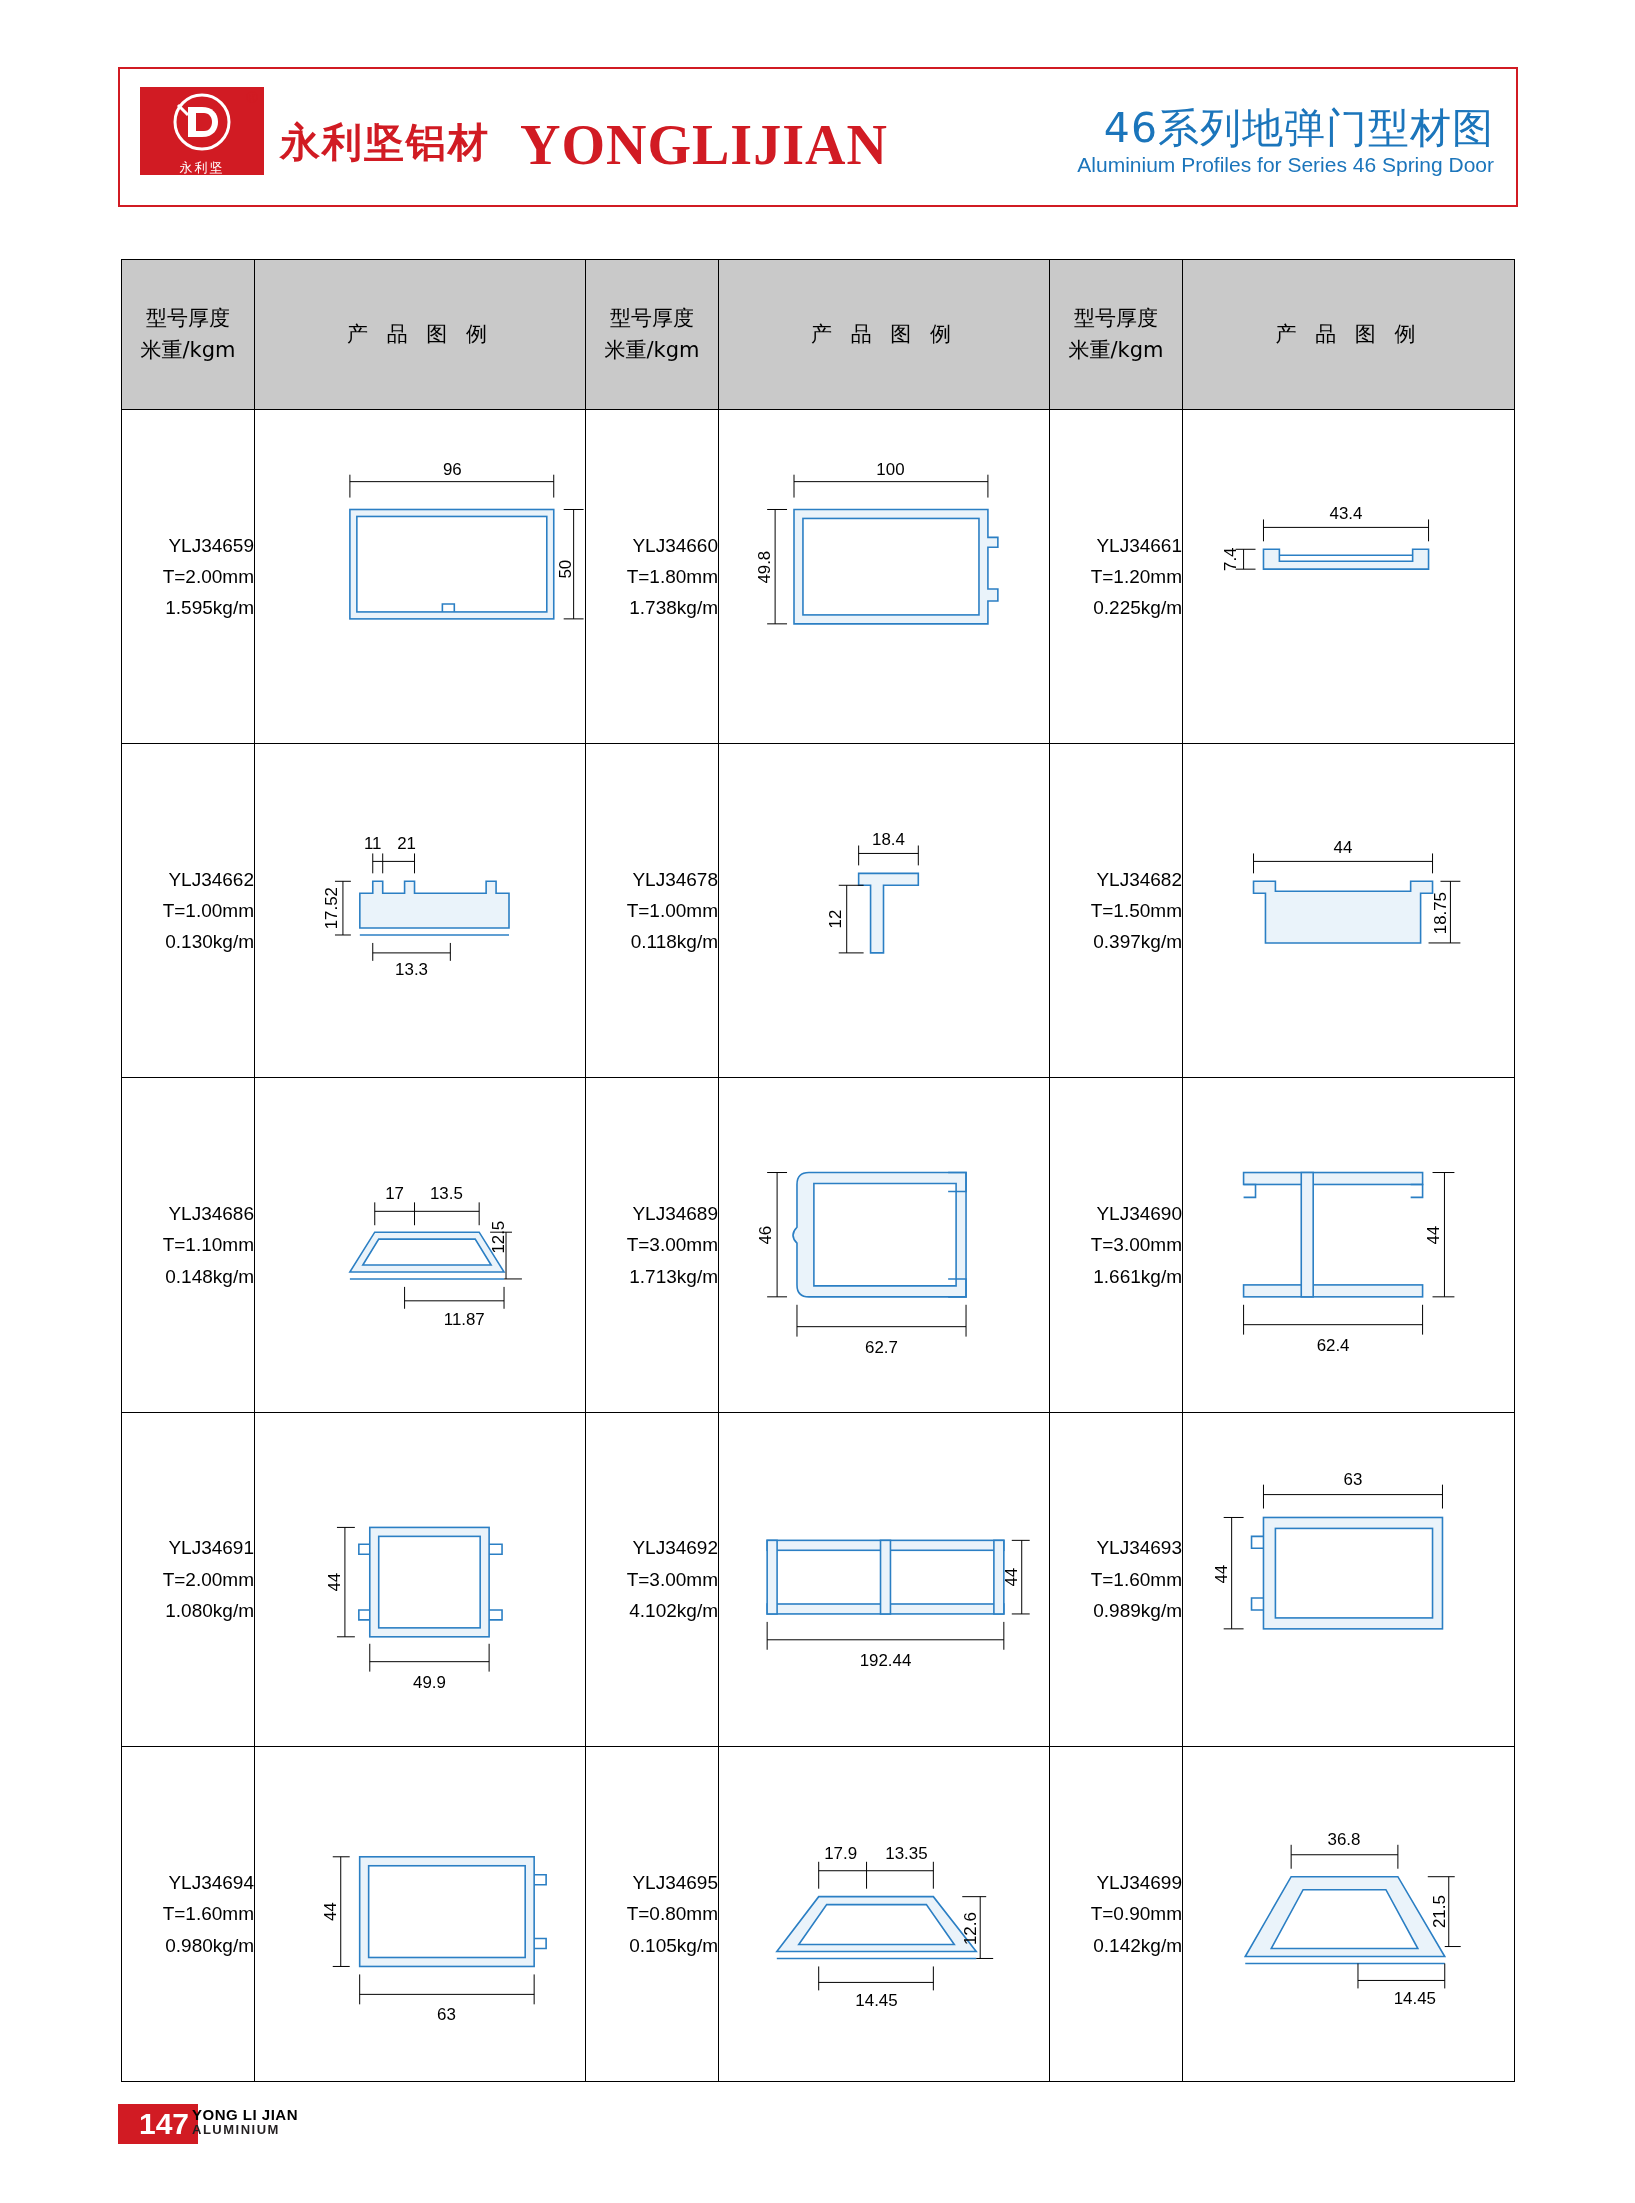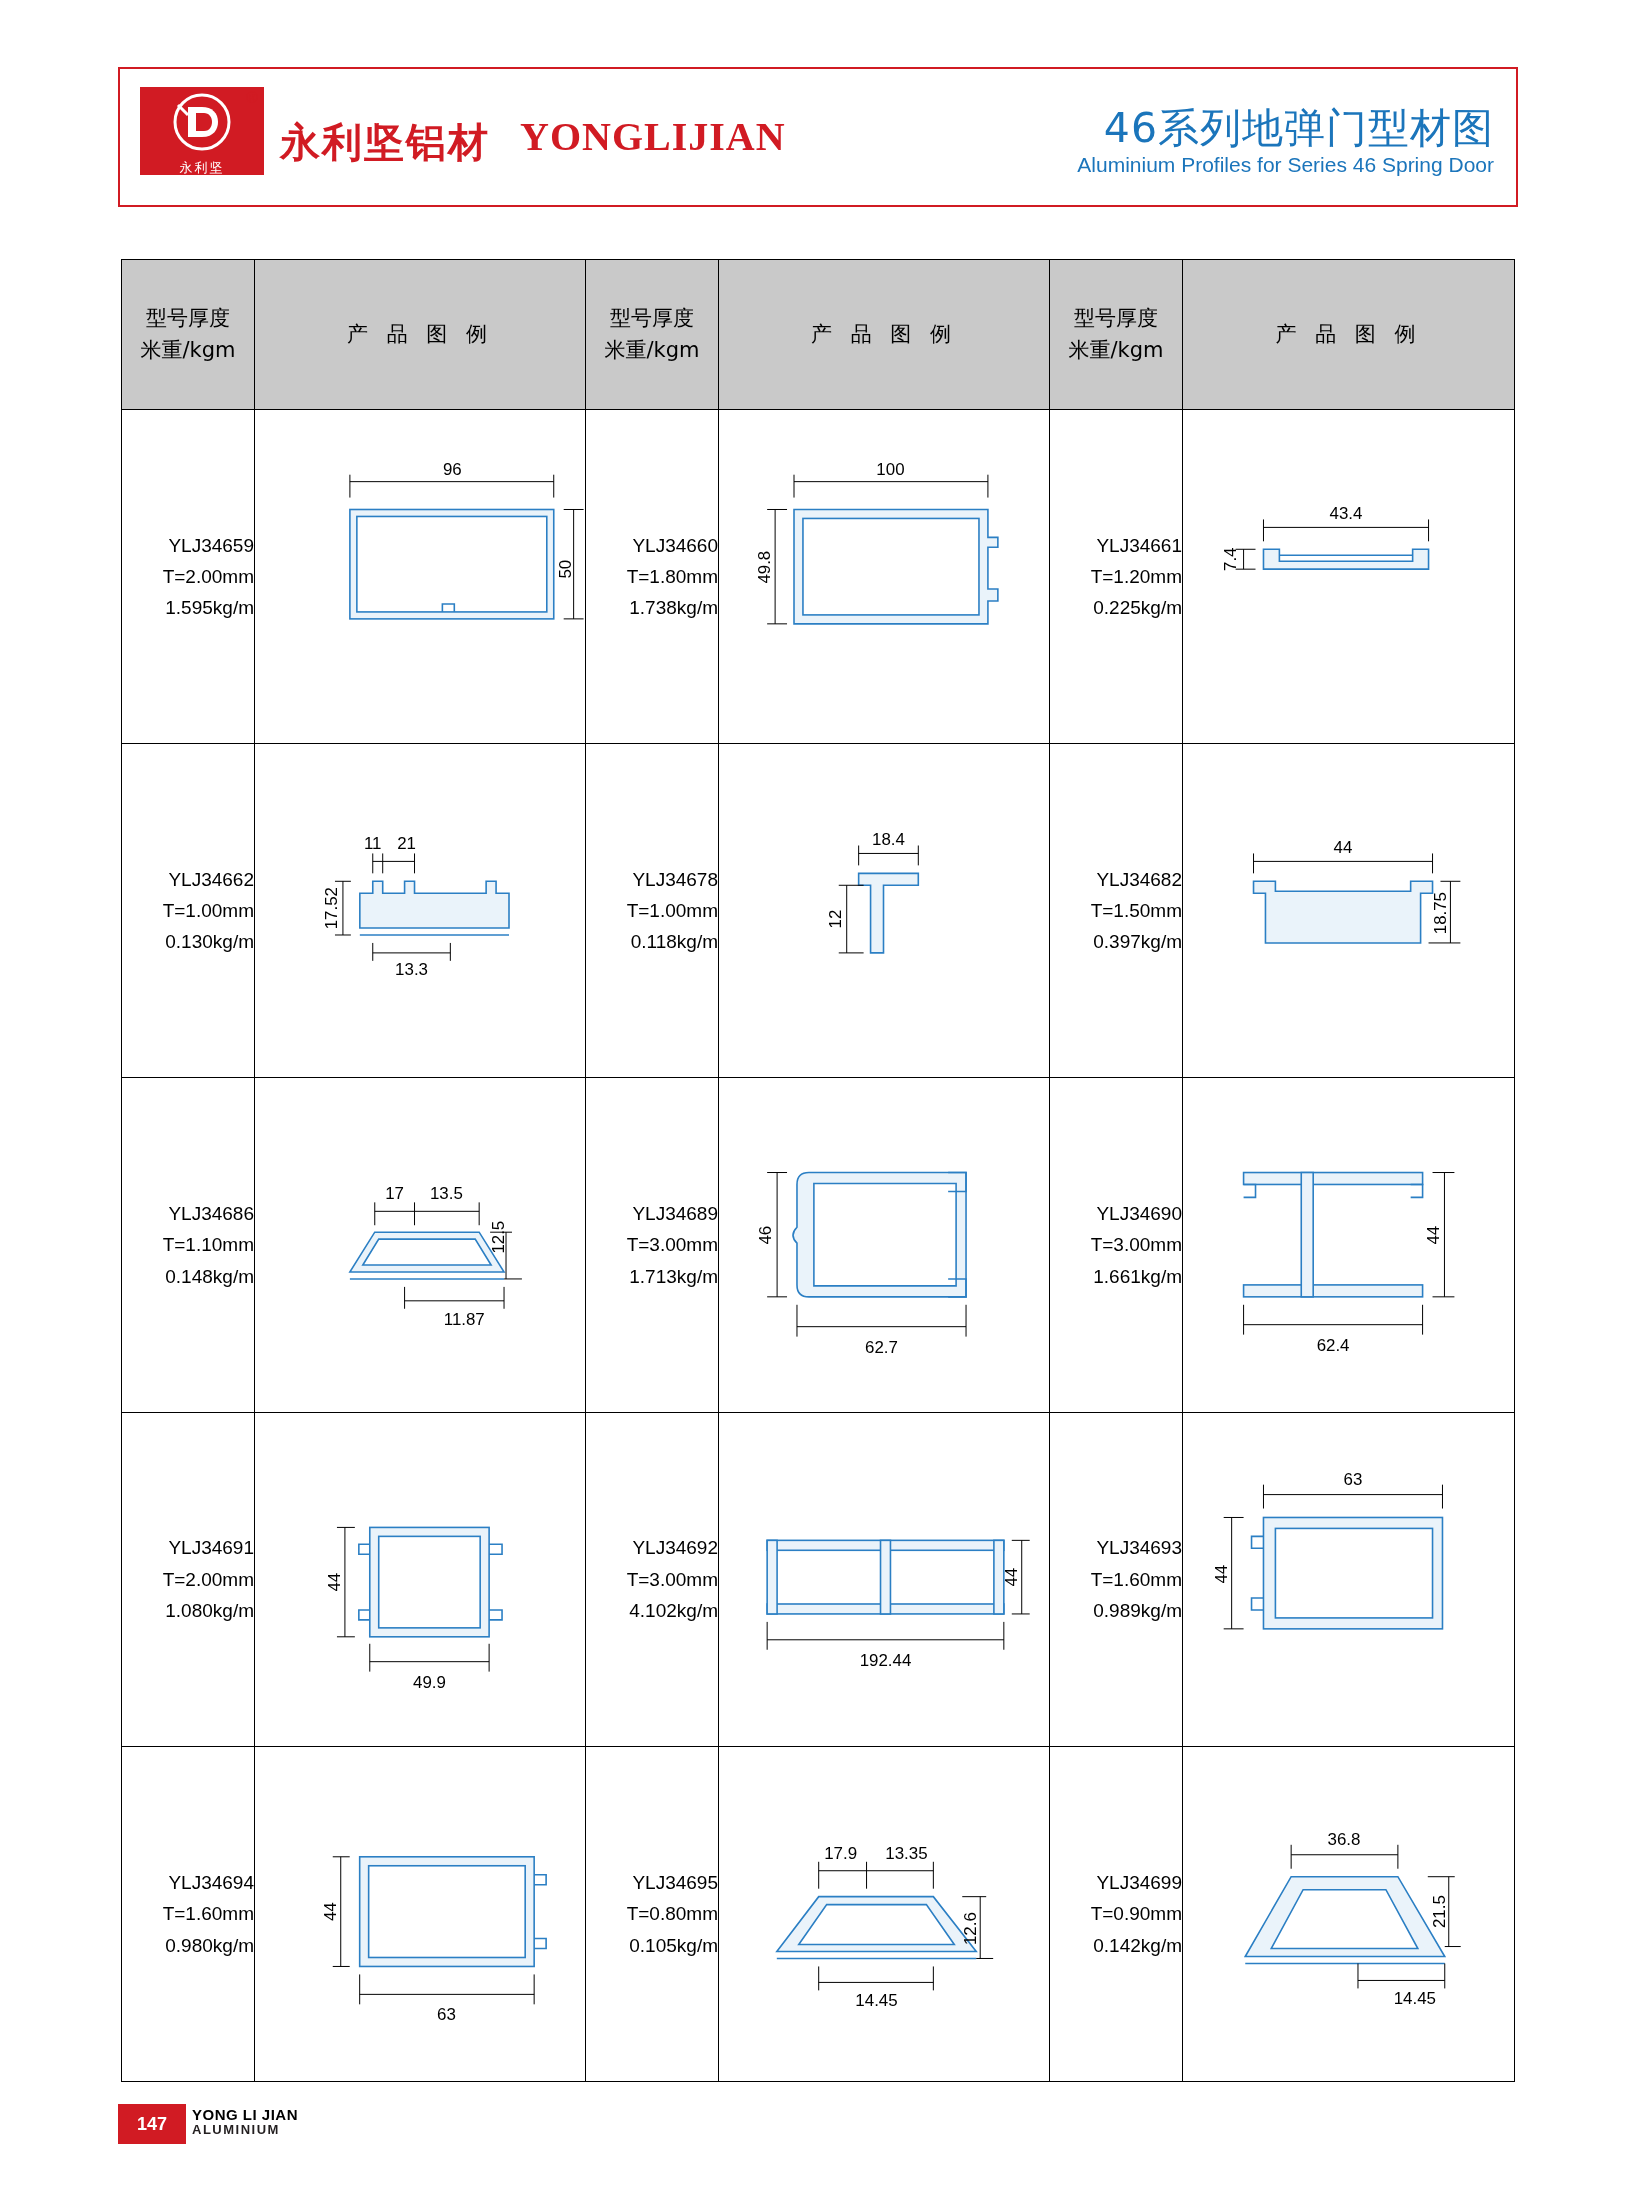--- a/index.html
+++ b/index.html
@@ -72,21 +72,21 @@
     font-size: 40px;
     font-weight: bold;
     color: #d11b23;
     font-family: "DejaVu Sans", sans-serif;
     letter-spacing: 2px;
   }
   .brand-en {
     position: absolute;
     left: 400px;
     top: 44px;
-    font-size: 40px;
+    font-size: 56px;
     font-weight: bold;
     color: #d11b23;
     font-family: "Liberation Serif", serif;
     letter-spacing: 1px;
   }
   .title-cn {
     position: absolute;
     right: 22px;
     top: 32px;
     font-size: 41px;
@@ -181,25 +181,26 @@
     height: 48px;
   }
   .page-num {
     position: absolute;
     left: 0;
     top: 2px;
     width: 68px;
     height: 40px;
     background: #d11b23;
     color: #ffffff;
-    font-size: 18px;
+    font-size: 30px;
     font-weight: bold;
     display: flex;
     align-items: center;
     justify-content: center;
+    padding-left: 12px;
   }
   .footer-brand {
     position: absolute;
     left: 74px;
     top: 4px;
     line-height: 1.15;
   }
   .footer-brand .l1 {
     font-size: 15px;
     font-weight: bold;

